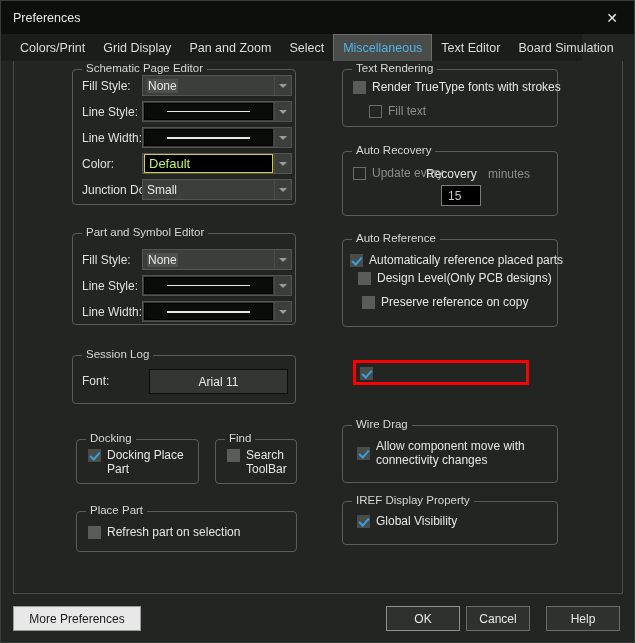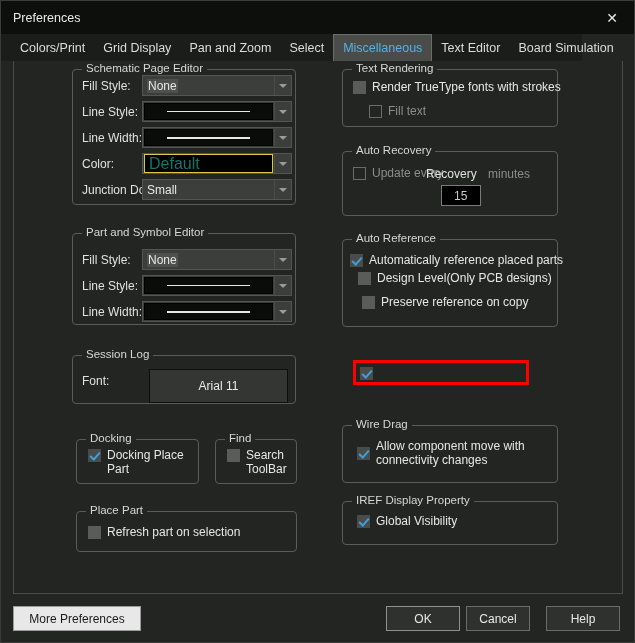--- a/index.html
+++ b/index.html
@@ -142,21 +142,21 @@
   .combo.colorcombo { background: #3c3e3c; }
   .combo.colorcombo .cfield {
     flex: 1;
     height: 19px;
     margin: 0 1px;
     background: #000;
     border: 1px solid #d6c84a;
     display: flex; align-items: center;
   }
   .combo.colorcombo .cfield span {
-    padding-left: 4px; color: #0f766e; font-size: 16px;
+    padding-left: 4px; color: #bef264; font-size: 13px;
   }
   
   .selhl { background: #4e504e; padding: 0 1px; }
 
   
   .btn {
     position: absolute;
     display: flex; align-items: center; justify-content: center;
     font-size: 12px;
     cursor: pointer;
@@ -218,21 +218,21 @@
   .chk.disabled .ctxt { color: #8b8d8b; }
 
   
   .numinput {
     position: absolute;
     background: #000;
     border: 1px solid #7a7c7a;
     display: flex; align-items: center;
     color: #c9c9c9;
     font-size: 12px;
-    padding-left: 12px;
+    padding-left: 6px;
     cursor: text;
   }
 
   
   .redbox {
     position: absolute;
     border: 3px solid #ff0000;
     pointer-events: none;
   }
   
@@ -326,21 +326,21 @@
       <div class="lineprev">
           <i></i>
         </div>
       <div class="carrow"></div>
     </div>
 
     <div class="group" style="left:58px; top:294px; width:224px; height:49px;">
       <div class="glegend">Session Log</div>
     </div>
     <div class="lbl" style="left:68px; top:313px;">Font:</div>
-    <div class="btn fontbtn" style="left:135px; top:308px; width:139px; height:34px;">Arial 11</div>
+    <div class="btn fontbtn" style="left:135px; top:308px; width:139px; height:25px;">Arial 11</div>
 
     <div class="group" style="left:62px; top:378px; width:123px; height:45px;">
       <div class="glegend">Docking</div>
     </div>
     <div class="chk checked" style="left:74px; top:387px; width:106px;">
       <span class="box"></span>
       <span class="ctxt">Docking Place Part</span>
     </div>
 
     <div class="group" style="left:201px; top:378px; width:82px; height:45px;">

